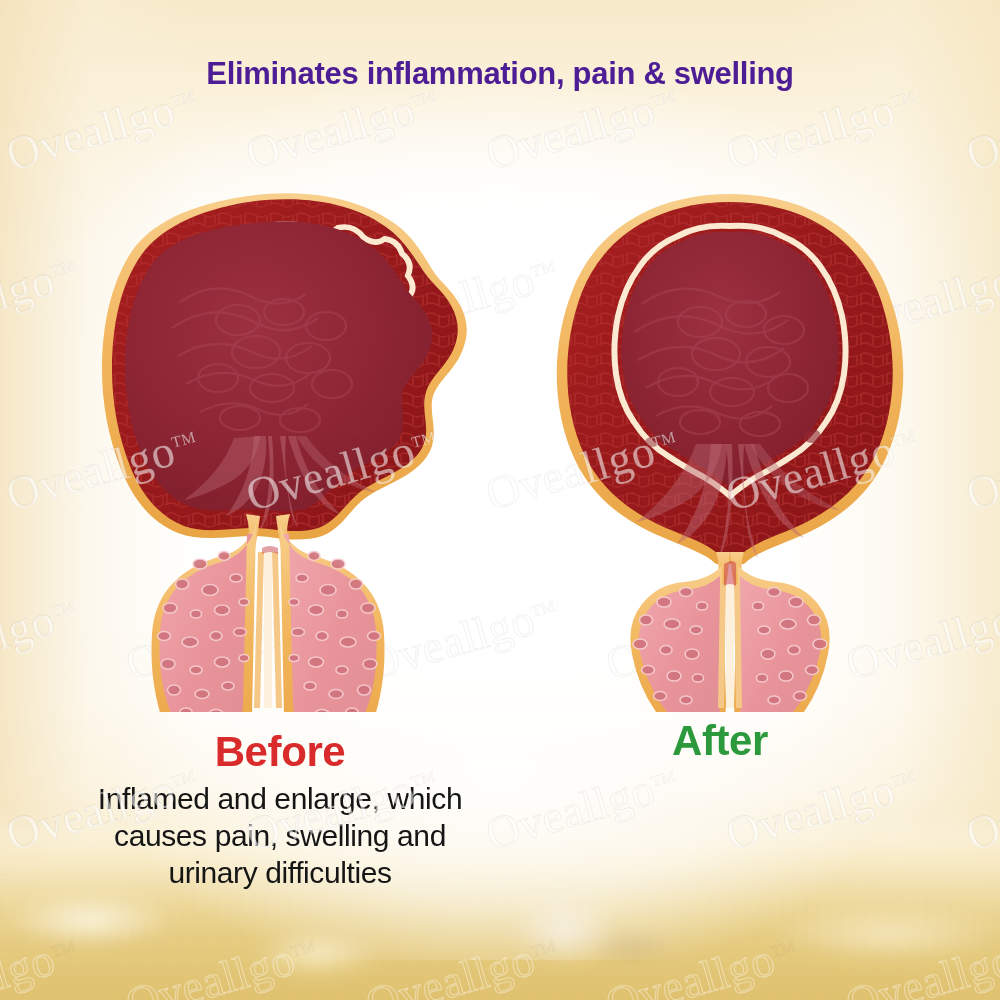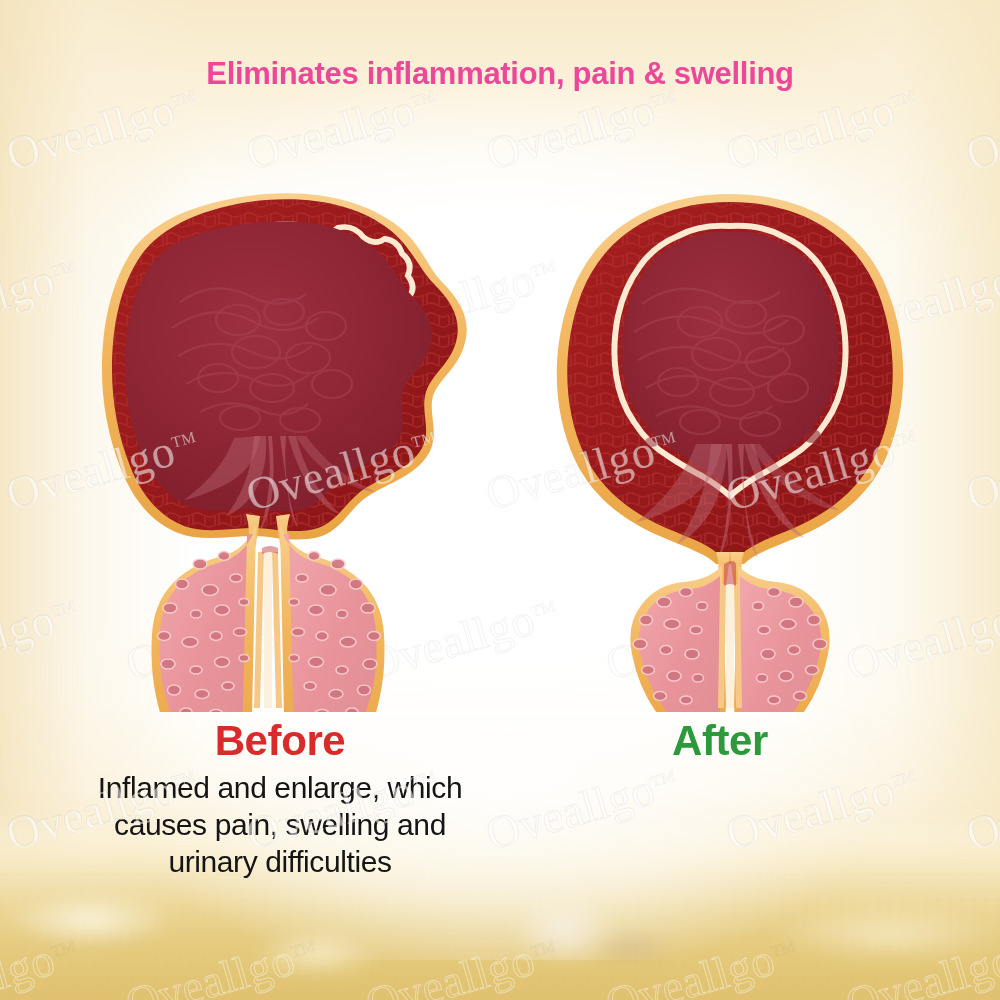--- a/index.html
+++ b/index.html
@@ -88,35 +88,35 @@
   .wm.dark{ -webkit-text-stroke:1px rgba(255,255,255,.42); text-shadow:none; }
 
   
   .header{ position:absolute; top:0; left:0; width:1000px; text-align:center; padding-top:44px; }
   .title{
     font-size:55px; font-weight:bold; color:#e8901e;
     letter-spacing:-.5px; line-height:1.05;
     text-shadow:0 1px 0 rgba(255,255,255,.6);
   }
   .subtitle{
-    margin-top:12px; font-size:31px; font-weight:bold; color:#ec4899;
+    margin-top:12px; font-size:31px; font-weight:bold; color:#4c1d95;
     letter-spacing:-.3px;
   }
 
   
   .figures{ position:absolute; top:192px; left:0; width:1000px; height:520px; }
   .fig{ position:absolute; top:0; height:520px; }
   .fig-before{ left:60px; width:420px; }
   .fig-after{ left:520px; width:420px; }
   .fig svg{ display:block; width:100%; height:100%; }
 
   
   .captions{ position:absolute; top:718px; left:0; width:1000px; height:270px; }
   .cap{ position:absolute; top:0; text-align:center; }
-  .cap-before{ left:90px; width:380px; }
+  .cap-before{ left:90px; width:380px;margin-top:11px; }
   .cap-after{ left:520px; width:400px; }
   .cap-heading{ font-size:42px; font-weight:bold; line-height:1.1; letter-spacing:-.4px; }
   .cap-heading.before{ color:#d92b2b; }
   .cap-heading.after{ color:#2c9a3c;text-align:center; }
   .cap-body{
     margin-top:6px; font-size:30px; color:#151515; line-height:1.23;
     letter-spacing:-.4px; font-weight:400;
   }
 </style>
 </head>

